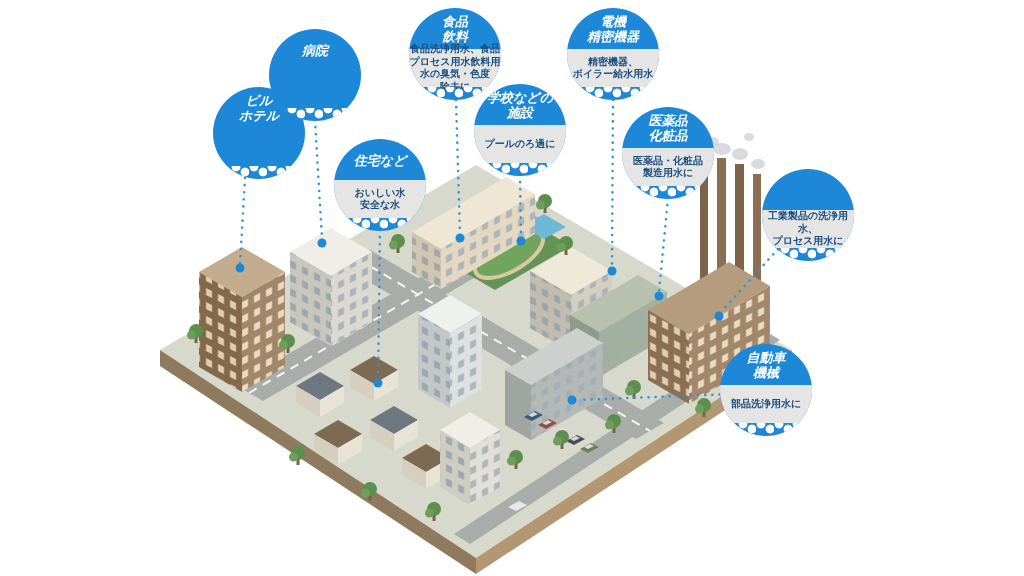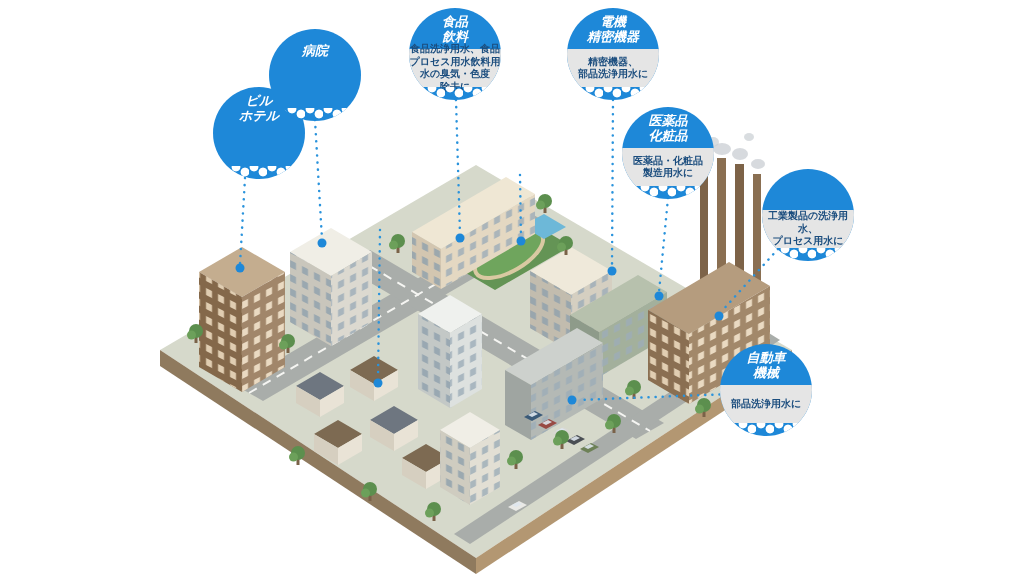--- a/index.html
+++ b/index.html
@@ -234,40 +234,56 @@
     <div class="c-title">ビル
 ホテル</div>
     <div class="c-wave"></div>
   </div>
 
   <div class="callout" style="left:269px;top:29px">
     <div class="c-title">病院</div>
     <div class="c-wave"></div>
   </div>
 
+  <div class="callout" style="left:334px;top:139px">
+    <div class="c-title">住宅など</div>
+    <div class="c-band">
+        <span>おいしい水
+安全な水</span>
+      </div>
+    <div class="c-wave"></div>
+  </div>
 
   <div class="callout" style="left:409px;top:8px">
     <div class="c-title">食品
 飲料</div>
     <div class="c-band">
         <span>食品洗浄用水、食品
 プロセス用水飲料用
 水の臭気・色度
 除去に</span>
       </div>
     <div class="c-wave"></div>
   </div>
 
+  <div class="callout" style="left:474px;top:84px">
+    <div class="c-title">学校などの
+施設</div>
+    <div class="c-band">
+        <span>プールのろ過に</span>
+      </div>
+    <div class="c-wave"></div>
+  </div>
 
   <div class="callout" style="left:567px;top:8px">
     <div class="c-title">電機
 精密機器</div>
     <div class="c-band">
         <span>精密機器、
-部品洗浄用水に</span>
+ボイラー給水用水</span>
       </div>
     <div class="c-wave"></div>
   </div>
 
   <div class="callout" style="left:622px;top:107px">
     <div class="c-title">医薬品
 化粧品</div>
     <div class="c-band">
         <span>医薬品・化粧品
 製造用水に</span>

